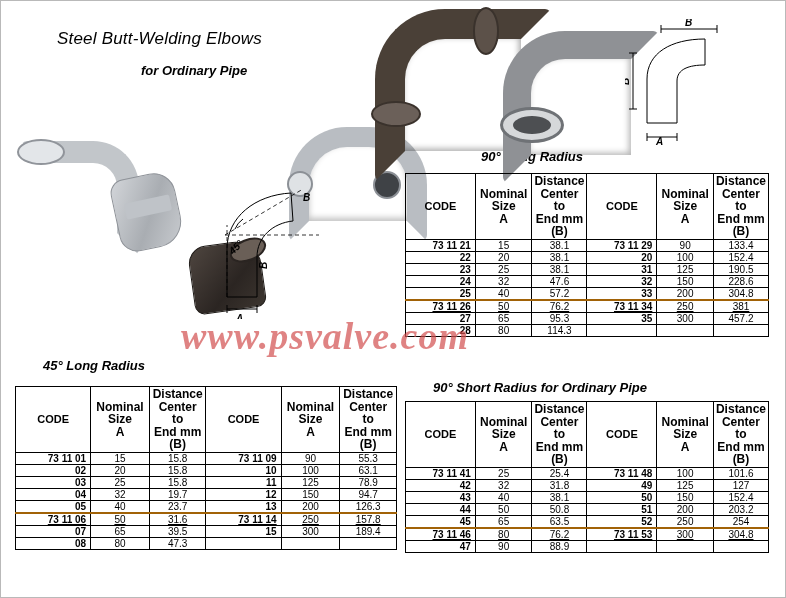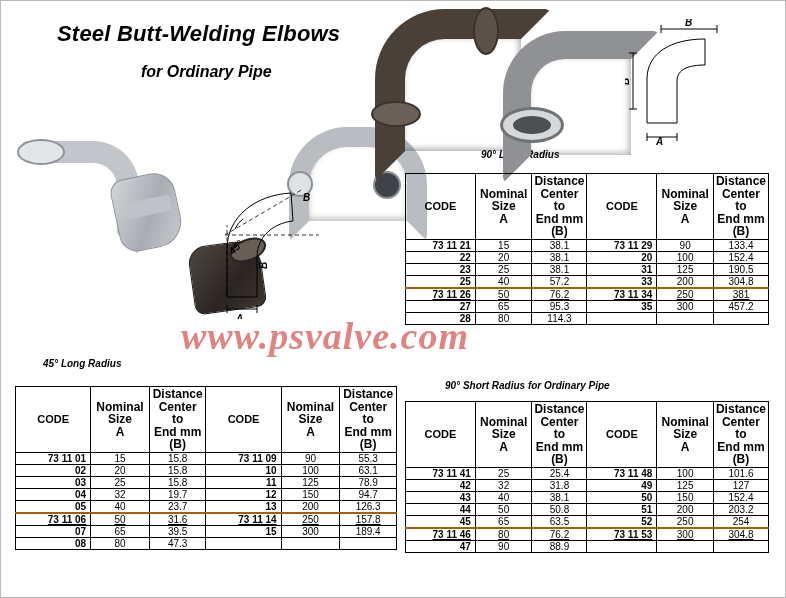--- a/index.html
+++ b/index.html
@@ -8,35 +8,35 @@
     background:#ffffff;
     font-family:"Liberation Sans", sans-serif;
     position:relative;
     overflow:hidden;
     color:#000;
   }
   .page{position:absolute;inset:0;border:1px solid #b9b9b9;box-sizing:border-box;}
 
   
   .main-title{
-    position:absolute;left:56px;top:20px;
-    font-size:22px;font-weight:bold;font-style:italic;
+    position:absolute;left:56px;top:28px;
+    font-size:17px;font-weight:normal;font-style:italic;
     letter-spacing:.2px;
   }
   .sub-title{
     position:absolute;left:140px;top:62px;
-    font-size:16px;font-weight:bold;font-style:italic;
+    font-size:13px;font-weight:bold;font-style:italic;
   }
   .sec-title{
-    font-size:10px;font-weight:bold;font-style:italic;
+    font-size:13px;font-weight:bold;font-style:italic;
     position:absolute;
   }
   #t-90long{left:480px;top:148px;}
   #t-45long{left:42px;top:357px;}
-  #t-90short{left:444px;top:379px;}
+  #t-90short{left:432px;top:379px;}
 
   
   table{border-collapse:collapse;position:absolute;background:transparent;}
   table td,table th{
     border:1px solid #000;
     font-size:9.5px;
     text-align:center;
     padding:0;
     background:transparent;
   }
@@ -320,20 +320,28 @@
         </tr>
       <tr>
           <td class="code-cell">23</td>
           <td class="num">25</td>
           <td class="num">38.1</td>
           <td class="code-cell">31</td>
           <td class="num">125</td>
           <td class="num">190.5</td>
         </tr>
       <tr>
+          <td class="code-cell">24</td>
+          <td class="num">32</td>
+          <td class="num">47.6</td>
+          <td class="code-cell">32</td>
+          <td class="num">150</td>
+          <td class="num">228.6</td>
+        </tr>
+      <tr>
           <td class="code-cell">25</td>
           <td class="num">40</td>
           <td class="num">57.2</td>
           <td class="code-cell">33</td>
           <td class="num">200</td>
           <td class="num">304.8</td>
         </tr>
       <tr class="thickline">
           <td class="code-cell">73 11 26</td>
           <td class="num">50</td>

